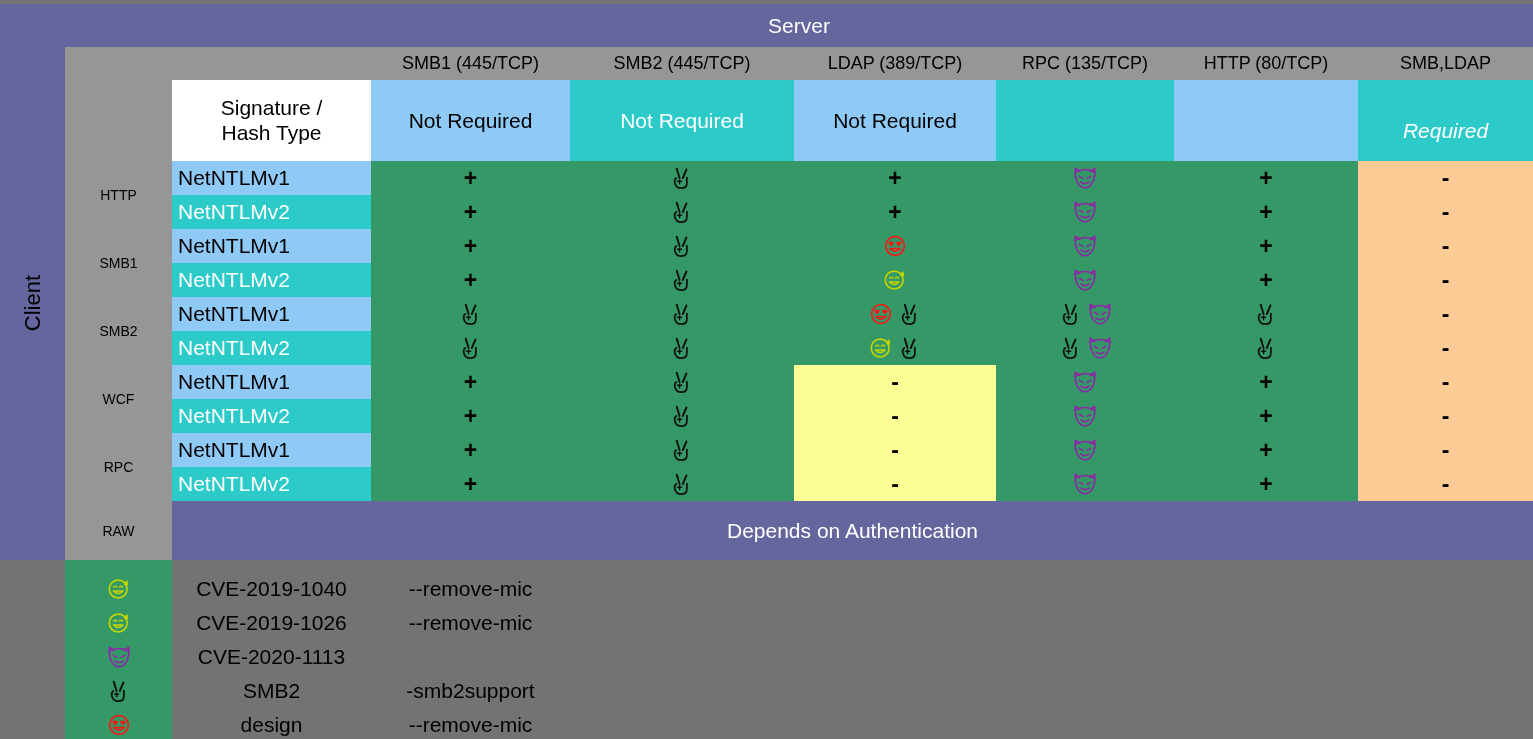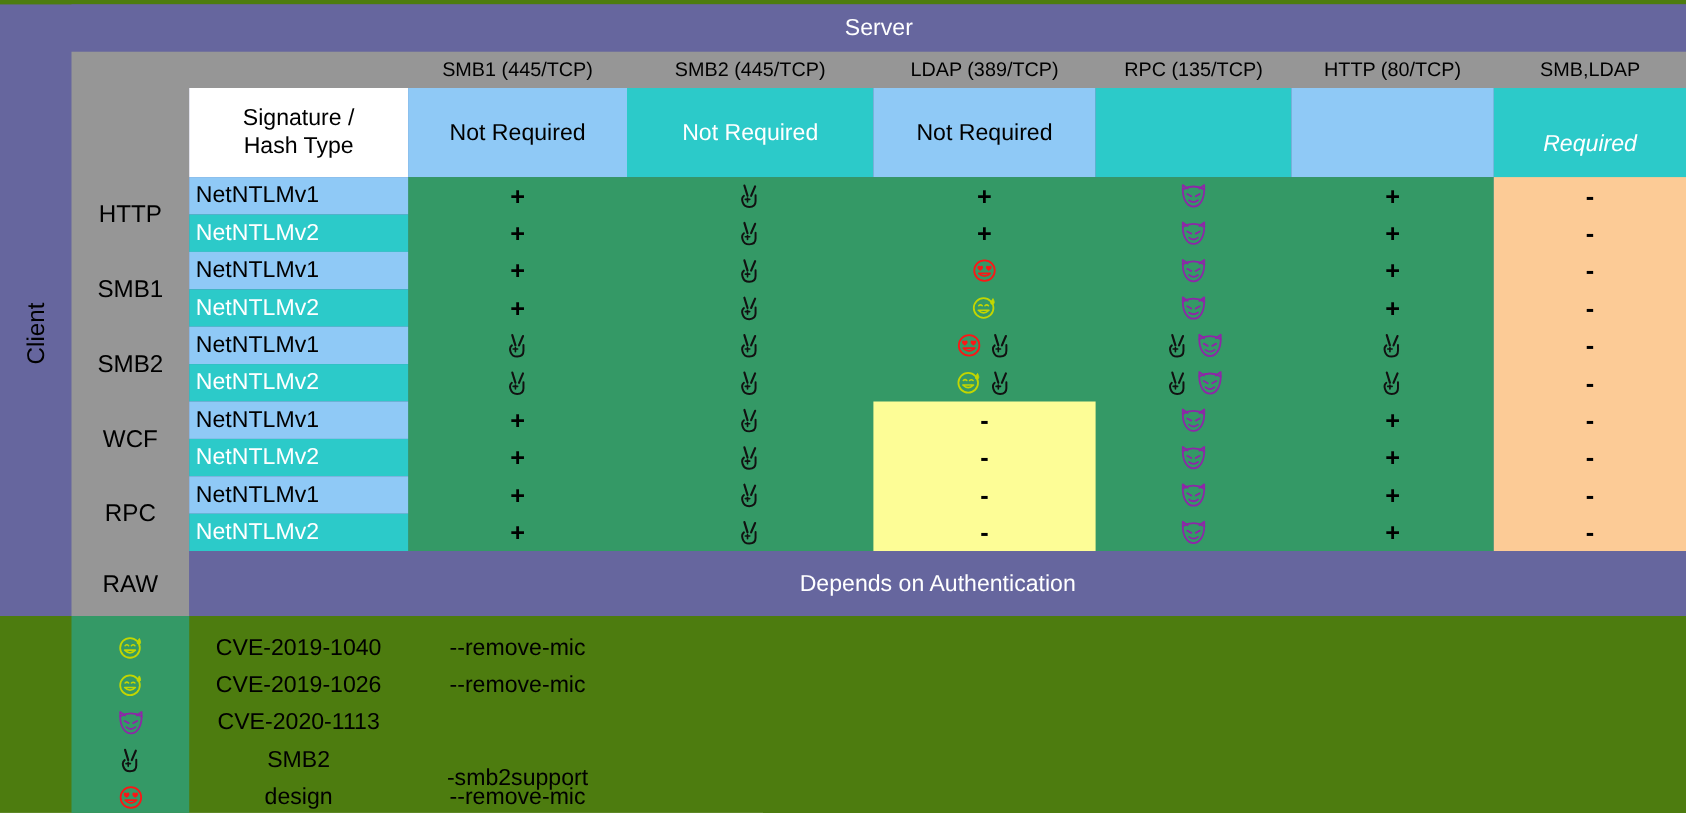--- a/index.html
+++ b/index.html
@@ -2,21 +2,21 @@
 <html><head>
 <meta charset="utf-8">
 <style>
   html,body{margin:0;padding:0;background:#ffffff;}
   body{
     width:1533px;height:739px;
     font-family:"Liberation Sans","DejaVu Sans",sans-serif;
     -webkit-font-smoothing:antialiased;
     overflow:hidden;
   }
-  #root{position:relative;width:1533px;height:739px;background:#4d7c0f;}
+  #root{position:relative;width:1533px;height:739px;background:#737373;}
 
   
   .abs{position:absolute;box-sizing:border-box;}
   .ctr{display:flex;align-items:center;justify-content:center;text-align:center;}
 
   
   .c-purple{background:#66669e;}
   .c-gray{background:#969696;}
   .c-blue{background:#8fc9f6;}
   .c-teal{background:#2ccac9;}
@@ -26,21 +26,21 @@
   .c-white{background:#ffffff;}
 
   .t-black{color:#000000;}
   .t-white{color:#ffffff;}
 
   
   .f-server{font-size:21px;}
   .f-colhdr{font-size:18px;}
   .f-sig{font-size:21px;line-height:1.18;}
   .f-sub{font-size:21px;}
-  .f-rowgrp{font-size:22px;}
+  .f-rowgrp{font-size:14px;}
   .f-hash{font-size:21px;}
   .f-client{font-size:22px;}
   .f-raw{font-size:21px;}
   .f-legend{font-size:21px;}
   .f-mark{font-size:23px;font-weight:700;line-height:1;}
 
   .hash-pad{padding-left:6px;justify-content:flex-start;text-align:left;}
 
   
   .vert{
@@ -776,21 +776,21 @@
             <path d="M17 16 L21.5 5.5" fill="none" stroke="#111111" stroke-width="2.4" stroke-linecap="round"></path>
             <path d="M9 16 C7 17.5 6.5 20 7.5 23 C8.5 26.5 11.5 28.5 15 28.5 C19.5 28.5 22 26 22 22 L22 15.5" fill="none" stroke="#111111" stroke-width="2.2" stroke-linejoin="round" stroke-linecap="round"></path>
             <path d="M10.5 20 L15.5 20" fill="none" stroke="#111111" stroke-width="1.8" stroke-linecap="round"></path>
             <path d="M13 18.5 L13 23" fill="none" stroke="#111111" stroke-width="1.8" stroke-linecap="round"></path>
           </svg>
         </span>
       </div>
       <div class="abs ctr f-legend t-black" style="left: 172px; top: 674px; width: 199px; height: 34px;">
         <span>SMB2</span>
       </div>
-      <div class="abs ctr f-legend t-black" style="left: 371px; top: 674px; width: 199px; height: 34px; margin-top: 17px;">
+      <div class="abs ctr f-legend t-black" style="left: 371px; top: 674px; width: 199px; height: 34px;">
         <span>-smb2support</span>
       </div>
       <div class="abs ctr" style="left: 65px; top: 708px; width: 107px; height: 34px;">
         <span class="emo">
           <svg width="26" height="26" viewBox="0 0 32 32">
             <circle cx="16" cy="16" r="11.5" fill="none" stroke="#fc1616" stroke-width="2"></circle>
             <path d="M11.2 11.2 C10 9.9 8 10.6 8 12.3 C8 14 10.3 15.8 11.2 16.4 C12.1 15.8 14.4 14 14.4 12.3 C14.4 10.6 12.4 9.9 11.2 11.2 Z" fill="#fc1616"></path>
             <path d="M20.8 11.2 C19.6 9.9 17.6 10.6 17.6 12.3 C17.6 14 19.9 15.8 20.8 16.4 C21.7 15.8 24 14 24 12.3 C24 10.6 22 9.9 20.8 11.2 Z" fill="#fc1616"></path>
             <path d="M9.5 19 L22.5 19 Q16 25.5 9.5 19 Z" fill="none" stroke="#fc1616" stroke-width="1.9" stroke-linejoin="round"></path>
           </svg>

